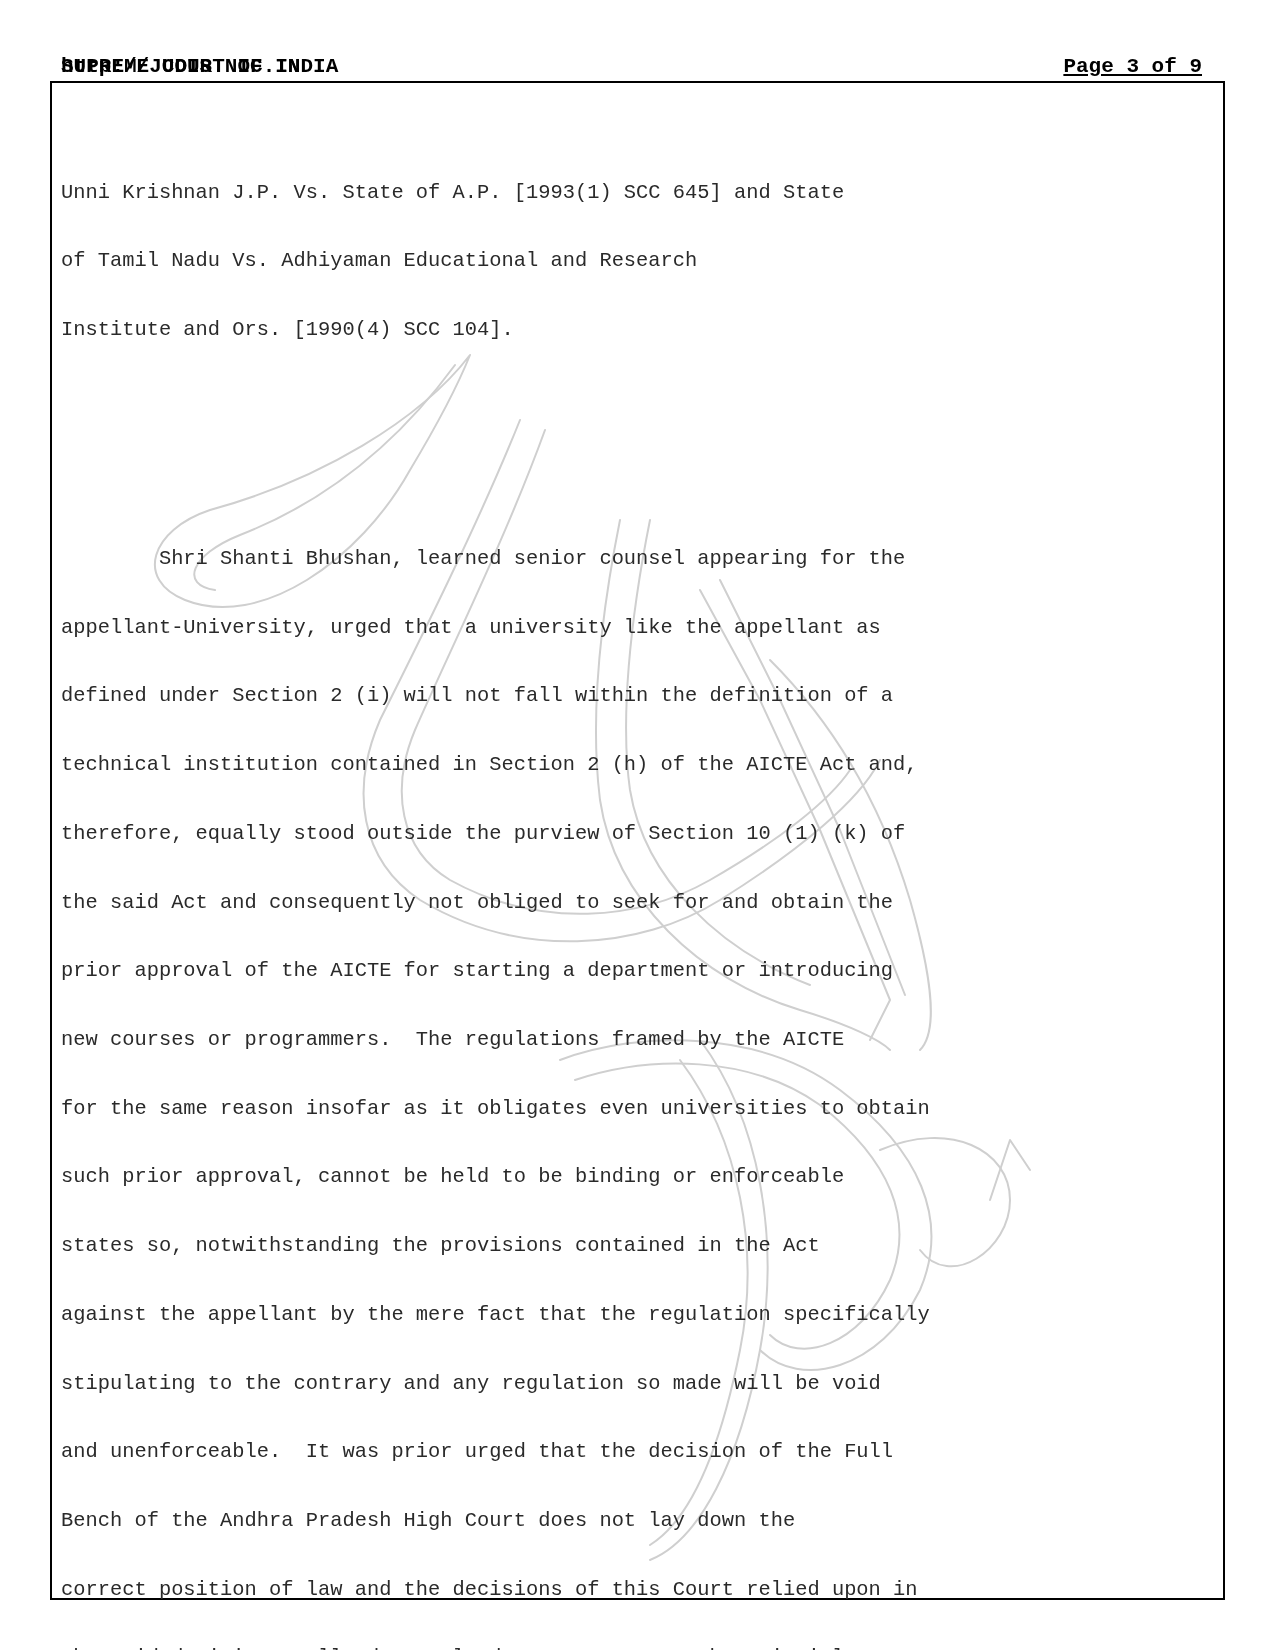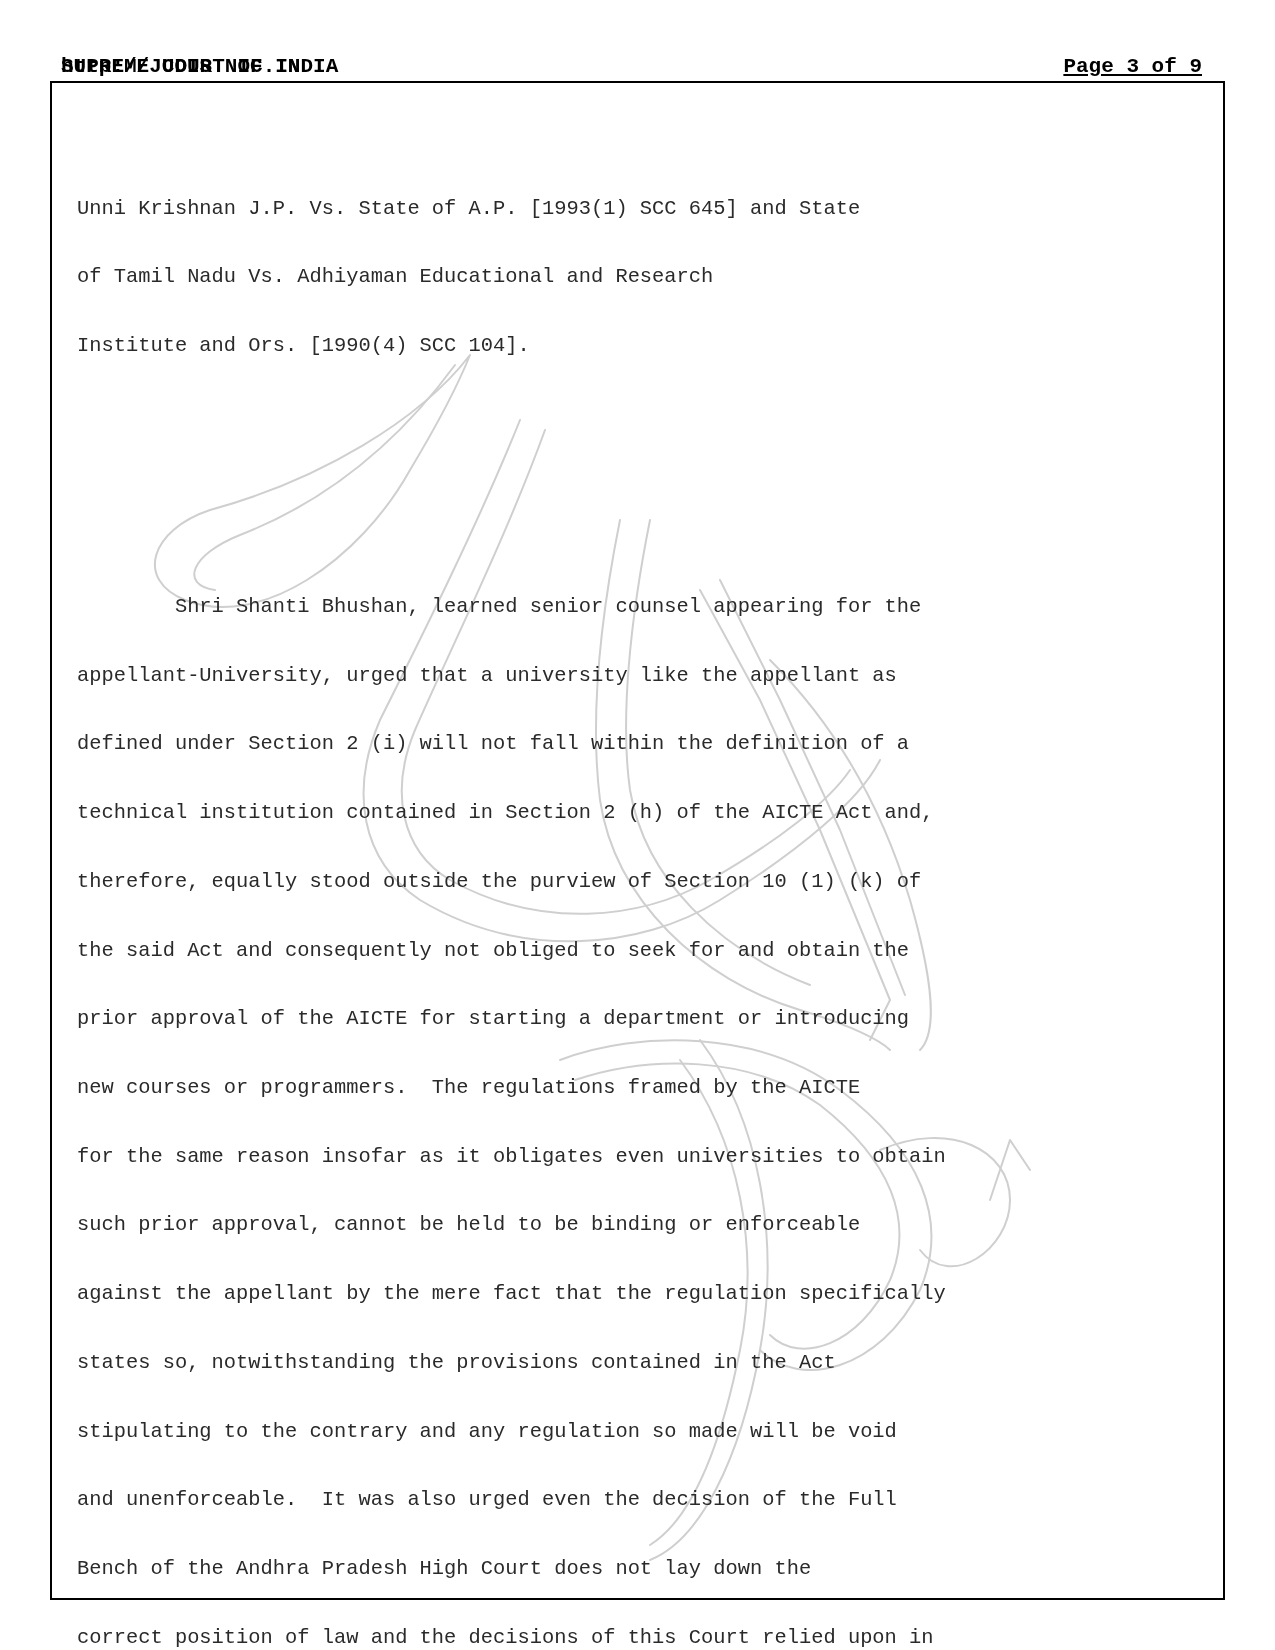--- a/index.html
+++ b/index.html
@@ -19,21 +19,21 @@
   .watermark {
     position: absolute; left: 0; top: 0; width: 1275px; height: 1650px;
     pointer-events: none;
   }
   .body-text {
     position: absolute; left: 61px; top: 90px; width: 1150px;
     font-family: "Liberation Mono", "DejaVu Sans Mono", monospace;
     font-size: 20.4px; line-height: 22.9px; color: #2a2a2a;
     white-space: pre;
   }
-  .para { margin: 16px; }
+  .para { margin: 0; }
   .line { display: block; height: 22.9px; }
   .gap { height: 22.9px; }
 </style>
 </head>
 <body>
 
 <div class="header">
   <span class="h-left">http://JUDIS.NIC.IN</span>
   <span class="h-center">SUPREME COURT OF INDIA</span>
   <span class="h-right">Page 3 of 9</span>
@@ -76,24 +76,24 @@
     <span class="line">        Shri Shanti Bhushan, learned senior counsel appearing for the</span>
     <span class="line">appellant-University, urged that a university like the appellant as</span>
     <span class="line">defined under Section 2 (i) will not fall within the definition of a</span>
     <span class="line">technical institution contained in Section 2 (h) of the AICTE Act and,</span>
     <span class="line">therefore, equally stood outside the purview of Section 10 (1) (k) of</span>
     <span class="line">the said Act and consequently not obliged to seek for and obtain the</span>
     <span class="line">prior approval of the AICTE for starting a department or introducing</span>
     <span class="line">new courses or programmers.  The regulations framed by the AICTE</span>
     <span class="line">for the same reason insofar as it obligates even universities to obtain</span>
     <span class="line">such prior approval, cannot be held to be binding or enforceable</span>
+    <span class="line">states so, notwithstanding the provisions contained in the Act</span>
     <span class="line">against the appellant by the mere fact that the regulation specifically</span>
-    <span class="line">states so, notwithstanding the provisions contained in the Act</span>
     <span class="line">stipulating to the contrary and any regulation so made will be void</span>
-    <span class="line">and unenforceable.  It was also urged even the decision of the Full</span>
+    <span class="line">and unenforceable.  It was prior urged that the decision of the Full</span>
     <span class="line">Bench of the Andhra Pradesh High Court does not lay down the</span>
     <span class="line">correct position of law and the decisions of this Court relied upon in</span>
     <span class="line">the said decision really do not lend any support to the principles</span>
     
     
     
     
     
     
     

